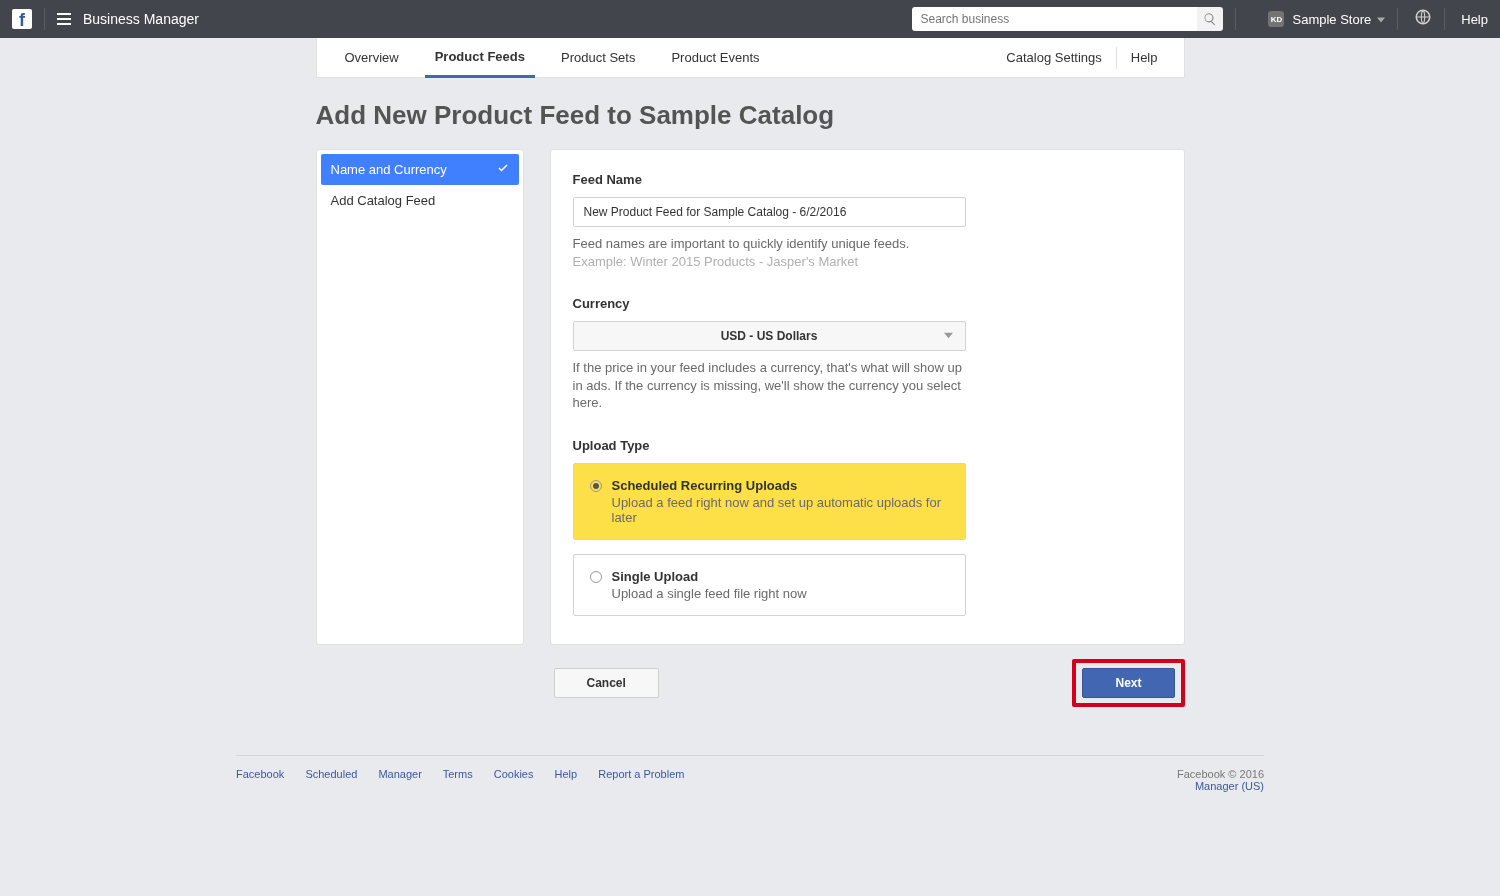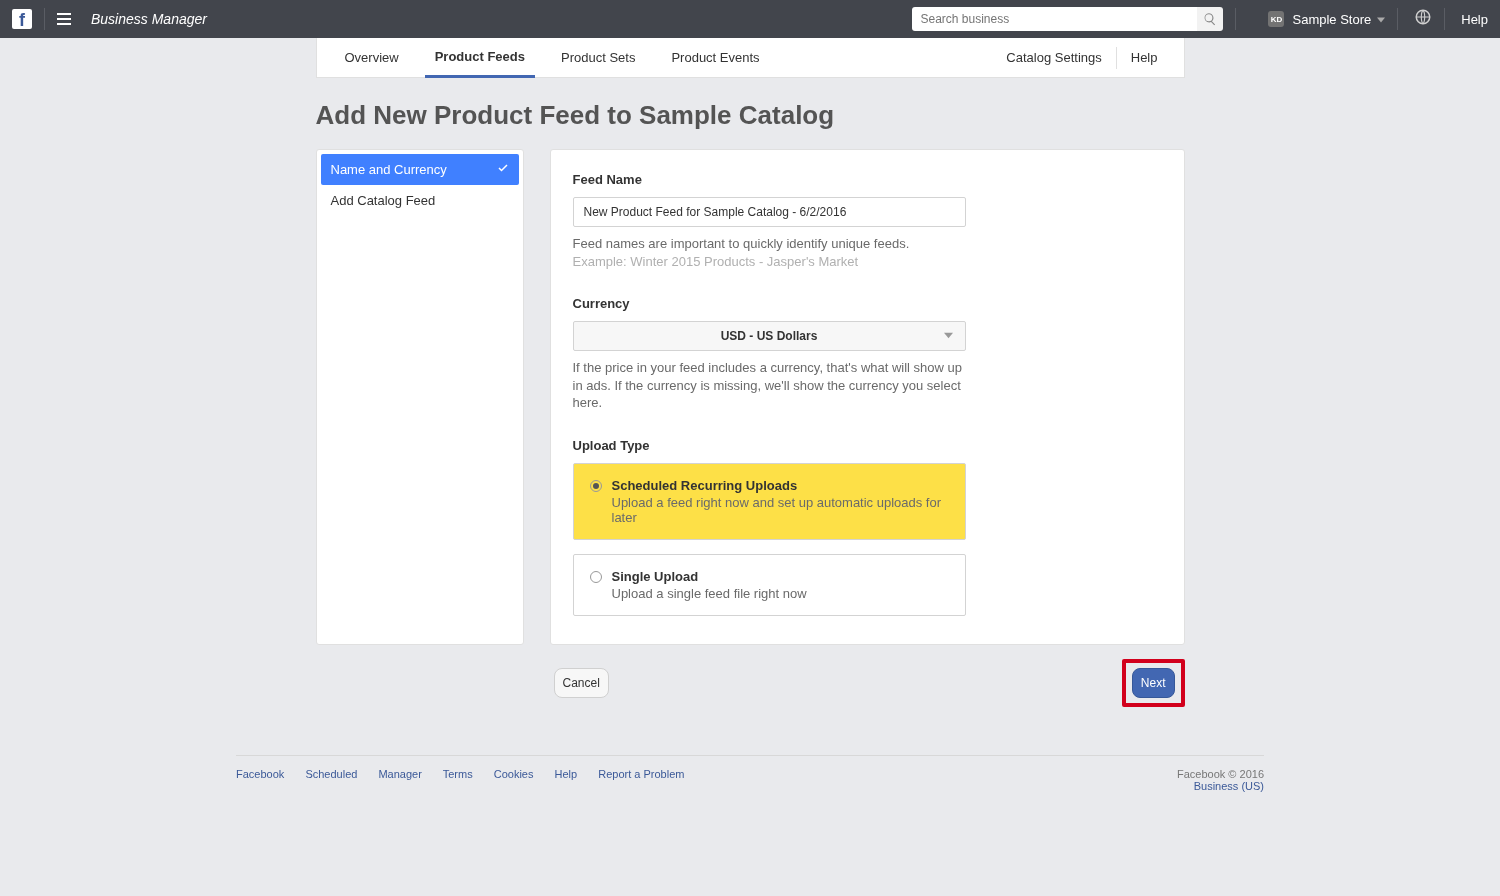--- a/index.html
+++ b/index.html
@@ -3,21 +3,21 @@
 <meta charset="utf-8">
 <style>
   *{margin:0;padding:0;box-sizing:border-box;font-family:Helvetica,Arial,sans-serif;}
   body{background:#e9eaed;min-height:896px;position:relative;}
   
   .topbar{background:#42454c;height:38px;display:flex;align-items:center;padding:0 12px;color:#fff;}
   .fb-logo{width:20px;height:20px;background:#fff;border-radius:2px;display:flex;align-items:flex-end;justify-content:center;color:#3b5998;font-weight:900;font-size:18px;line-height:18px;}
   .vsep{width:1px;height:22px;background:#5a5d64;margin:0 12px;}
   .hamburger{display:flex;flex-direction:column;gap:3px;cursor:pointer;}
   .hamburger span{width:14px;height:2px;background:#fff;}
-  .bm-title{margin-left:20px;font-size:14px;font-weight:500;font-style:italic;}
+  .bm-title{margin-left:12px;font-size:14px;font-weight:500;}
   .tb-spacer{flex:1;}
   .searchwrap{display:flex;align-items:center;}
   .searchbox{width:285px;height:24px;background:#fff;border:none;border-radius:3px 0 0 3px;padding:0 8px;font-size:12px;color:#0f766e;}
   .searchbtn{width:26px;height:24px;background:#f2f2f2;border:none;border-radius:0 3px 3px 0;display:flex;align-items:center;justify-content:center;cursor:pointer;}
   .searchbtn svg{width:14px;height:14px;fill:#888;}
   .acct{display:flex;align-items:center;margin-left:20px;cursor:pointer;}
   .acct-icon{width:16px;height:16px;background:#737373;border-radius:3px;margin-right:8px;font-size:8px;color:#fff;display:flex;align-items:center;justify-content:center;font-weight:600;}
   .acct-name{font-size:13px;}
   .acct-caret{margin-left:6px;}
   .acct-caret svg{width:8px;height:8px;fill:#aaa;}
@@ -53,21 +53,21 @@
   .radio-card{width:393px;border:1px solid #d3d3d3;border-radius:2px;padding:14px 16px;display:flex;gap:10px;cursor:pointer;}
   .radio-card + .radio-card{margin-top:14px;}
   .radio-dot{width:12px;height:12px;border:1px solid #999;border-radius:50%;margin-top:2px;flex-shrink:0;position:relative;}
   .radio-dot.sel::after{content:'';position:absolute;inset:2px;background:#555;border-radius:50%;}
   .rc-title{font-size:13px;font-weight:700;color:#333;}
   .rc-desc{font-size:13px;color:#6a6a6a;margin-top:2px;}
   .radio-card.sel{background:#fde047;}
   
   .actions{width:869px;margin:14px auto 0;display:flex;align-items:center;}
   .actions-spacer{flex:1;}
-  .btn{height:30px;padding:0 8px;border-radius:8px;font-size:12px;font-weight:400;cursor:pointer;display:flex;align-items:center;}
+  .btn{height:30px;padding:0 32px;border-radius:2px;font-size:12px;font-weight:700;cursor:pointer;display:flex;align-items:center;}
   .btn-cancel{background:#f7f7f7;border:1px solid #d0d0d0;color:#333;margin-left:238px;}
   .btn-next{background:#4267b2;color:#fff;border:1px solid #365899;}
   .next-highlight{border:4px solid #d2001c;padding:5px 6px;border-radius:2px;}
   
   .arrow{position:absolute;pointer-events:none;}
   
   .footer-zone{width:1028px;margin:48px auto 0;}
   .hr{border:none;border-top:1px solid #d8d8d8;margin-bottom:12px;}
   .footer{display:flex;font-size:11px;color:#3b5998;}
   .f-links a{color:#3b5998;text-decoration:none;margin-right:18px;cursor:pointer;}
@@ -221,17 +221,17 @@
         <a>Facebook</a>
         <a>Scheduled</a>
         <a>Manager</a>
         <a>Terms</a>
         <a>Cookies</a>
         <a>Help</a>
         <a>Report a Problem</a>
       </div>
       <div class="f-right">
         <span>Facebook © 2016</span>
-        <a>Business (US)</a>
+        <a>Manager (US)</a>
       </div>
     </div>
   </div>
 </div>
 
 </body></html>

